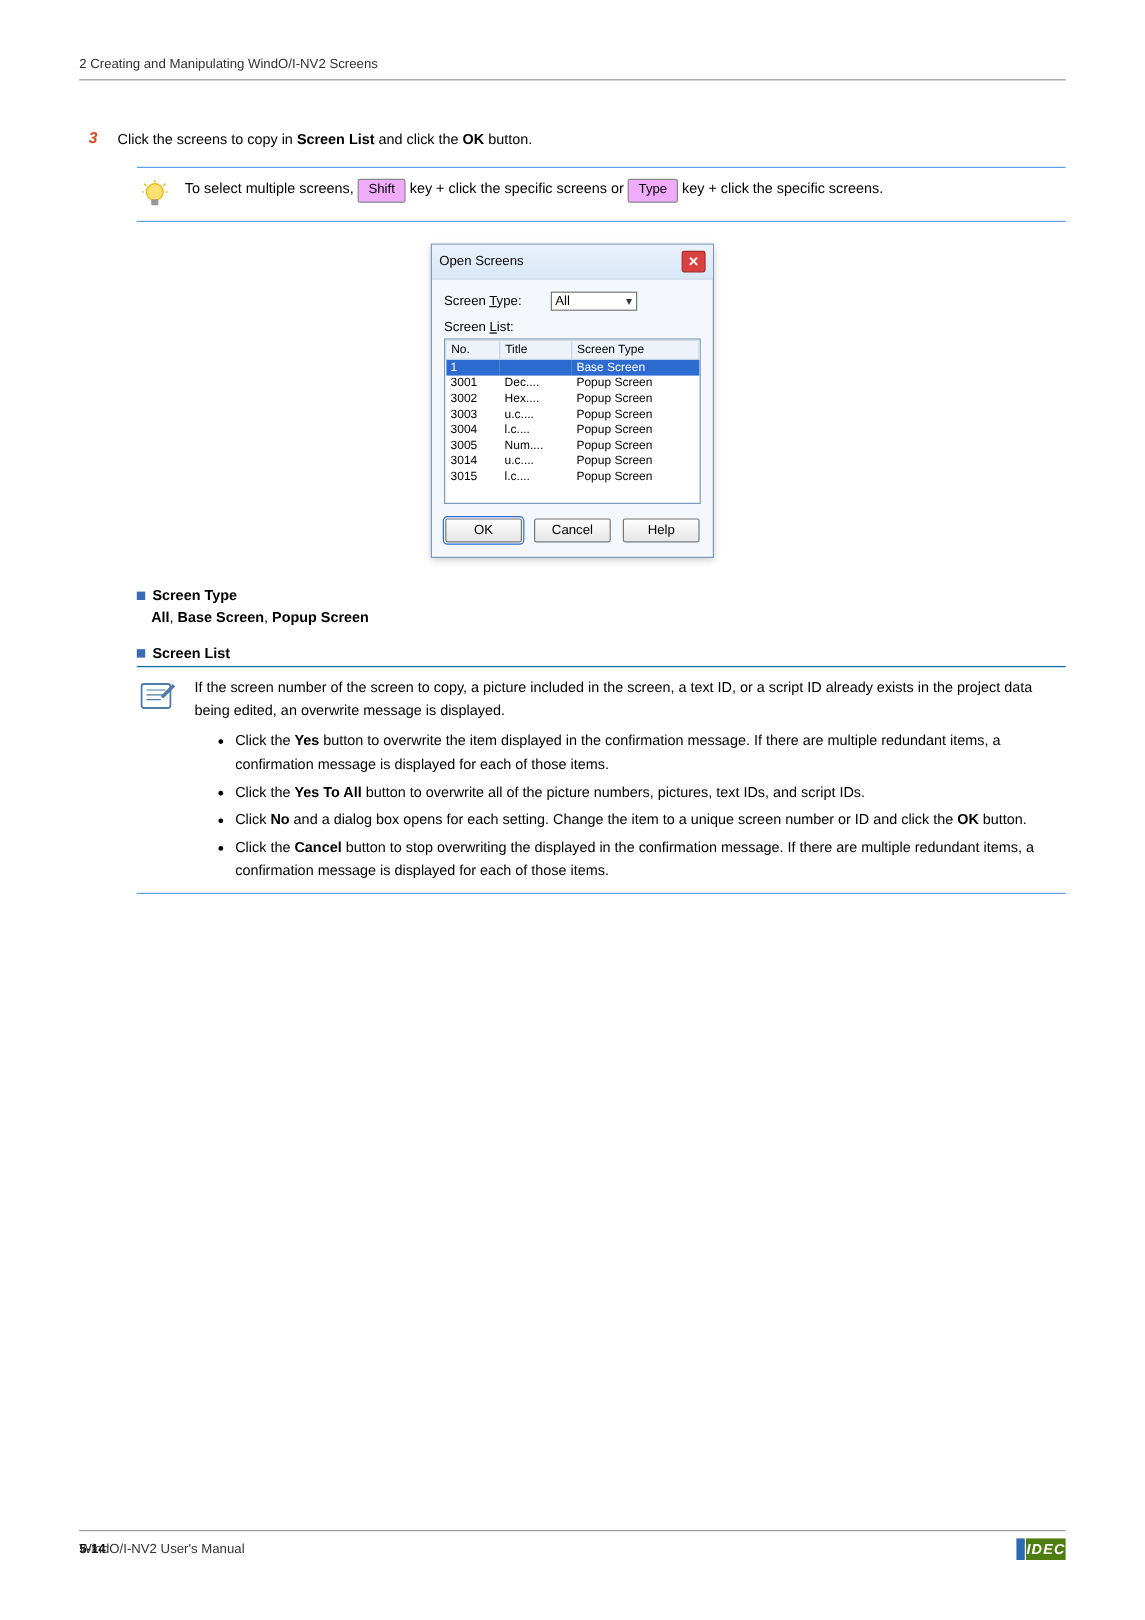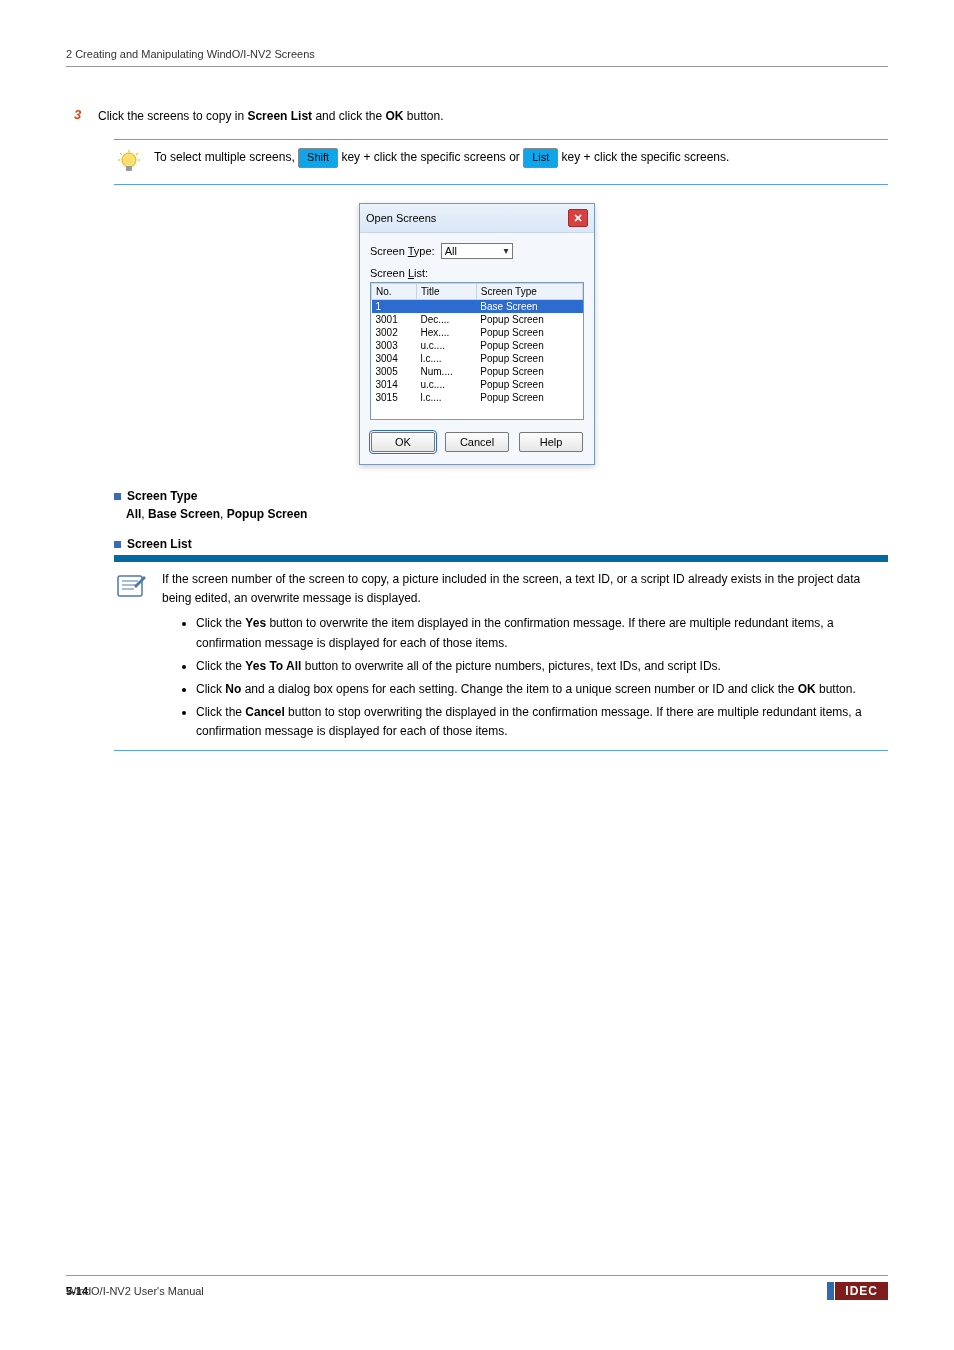--- a/index.html
+++ b/index.html
@@ -53,21 +53,21 @@
     padding-top: 2px;
   }
   .tip-text { flex: 1; line-height: 1.6; }
 
   .kbd {
     display: inline-block;
     border: 1px solid #888;
     padding: 0 8px;
     font-size: 11px;
     border-radius: 2px;
-    background: #0ea5e9;
+    background: #f0abfc;
     vertical-align: baseline;
   }
 
   
   .dialog-wrap {
     display: flex;
     justify-content: center;
     margin: 6px 0 24px 0;
   }
   .dialog {
@@ -91,21 +91,21 @@
     background: #d94040;
     color: #fff;
     display: flex; align-items: center; justify-content: center;
     border: 1px solid #a52b2b;
     border-radius: 2px;
     font-weight: bold;
     font-size: 11px;
     cursor: pointer;
   }
   .dlg-body { padding: 10px 10px 12px 10px; }
-  .dlg-field-row { display: flex; align-items: center; gap: 6px; margin-bottom: 8px; }
+  .dlg-field-row { display: flex; align-items: center; gap: 24px; margin-bottom: 8px; }
   .dlg-label { }
   .dlg-select {
     border: 1px solid #777;
     padding: 1px 18px 1px 3px;
     background: #fff;
     position: relative;
     min-width: 72px;
     font-size: 11px;
   }
   .dlg-select::after {
@@ -168,21 +168,21 @@
     margin: 0 0 14px 60px;
     line-height: 1.55;
   }
   .opts {
     margin: 0 0 16px 60px;
     font-weight: bold;
   }
   .opts span.sep { font-weight: normal; }
 
   .note-block {
-    border-top: 7px solid #0369a1;
+    border-top: 1px solid #0369a1;
     border-bottom: 1px solid #5aa0e6;
     margin: 0 0 18px 48px;
     padding: 8px 0 4px 0;
     display: flex;
     gap: 12px;
   }
   .note-icon {
     width: 36px; flex: 0 0 36px;
     display: flex; align-items: flex-start; justify-content: center;
     padding-top: 2px;
@@ -211,24 +211,25 @@
     align-items: stretch;
     font-weight: bold;
     font-size: 12px;
   }
   .idec .bar {
     width: 7px;
     background: #2d6bb0;
     margin-right: 1px;
   }
   .idec .txt {
-    background: #7f1d1d;
+    background: #4d7c0f;
     color: #fff;
-    padding: 2px 10px;
+    padding: 2px 0;
     letter-spacing: 1px;
+    font-style: italic;
   }
 </style>
 </head>
 <body>
 
 <div class="page">
 
   <div class="header-line">2 Creating and Manipulating WindO/I-NV2 Screens</div>
 
   <div class="step-row">
@@ -246,21 +247,21 @@
         <g stroke="#e6b000" stroke-width="1">
           <line x1="11" y1="0" x2="11" y2="2"></line>
           <line x1="2" y1="3" x2="4" y2="5"></line>
           <line x1="20" y1="3" x2="18" y2="5"></line>
           <line x1="0" y1="10" x2="2" y2="10"></line>
           <line x1="22" y1="10" x2="20" y2="10"></line>
         </g>
       </svg>
     </div>
     <div class="tip-text">
-      <span>To select multiple screens, </span><span class="kbd">Shift</span><span> key + click the specific screens or </span><span class="kbd">List</span><span> key + click the specific screens.</span>
+      <span>To select multiple screens, </span><span class="kbd">Shift</span><span> key + click the specific screens or </span><span class="kbd">Type</span><span> key + click the specific screens.</span>
     </div>
   </div>
 
   <div class="dialog-wrap">
     <div class="dialog">
       <div class="dlg-title">
         <span>Open Screens</span>
         <span class="dlg-close">✕</span>
       </div>
       <div class="dlg-body">

